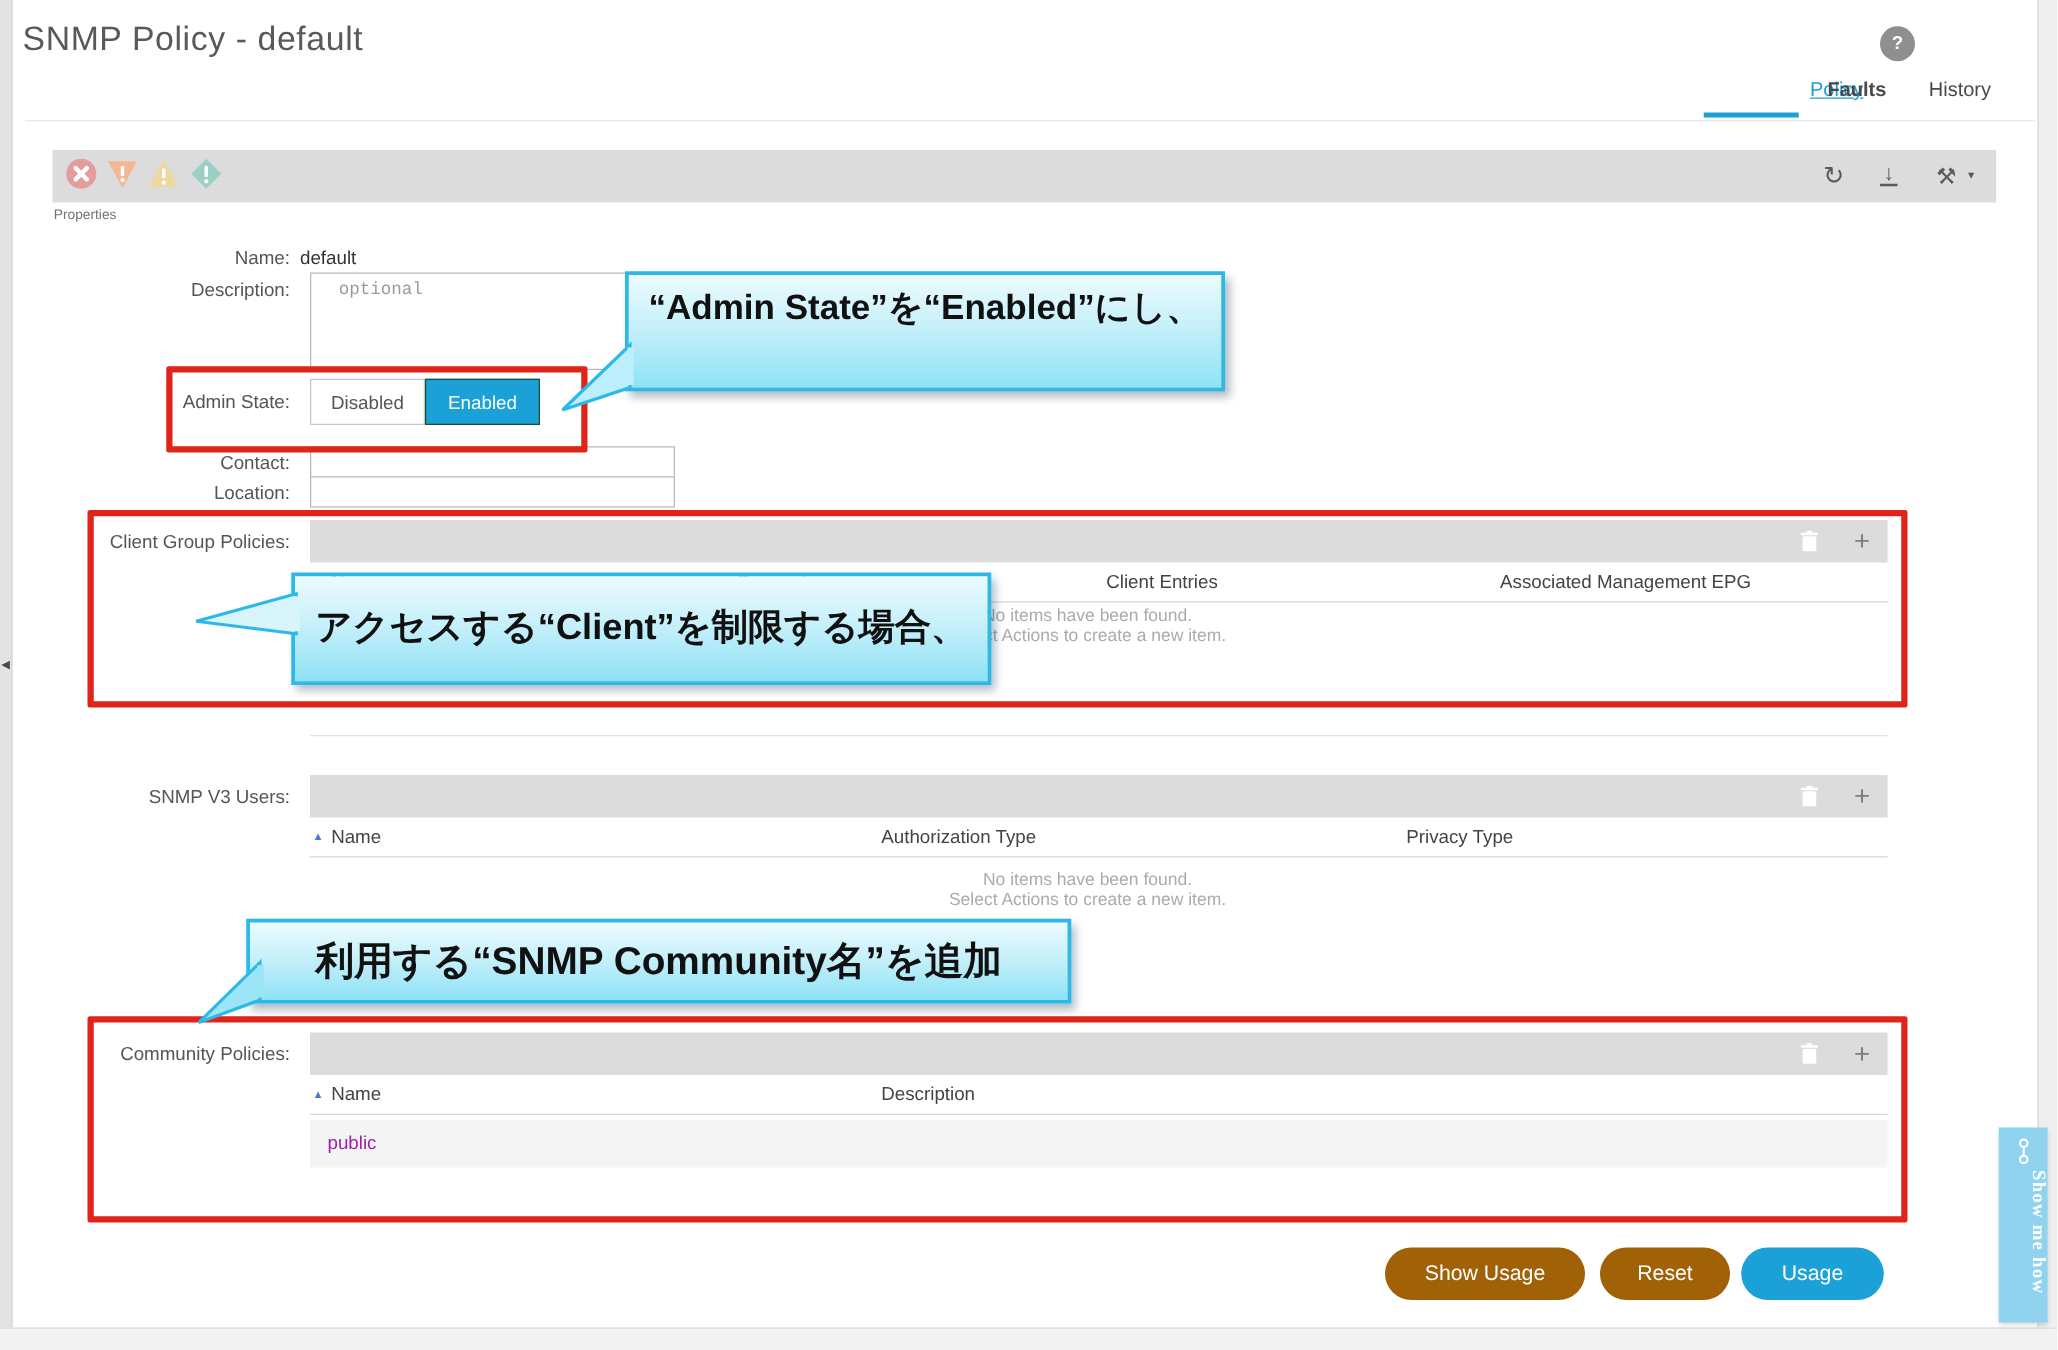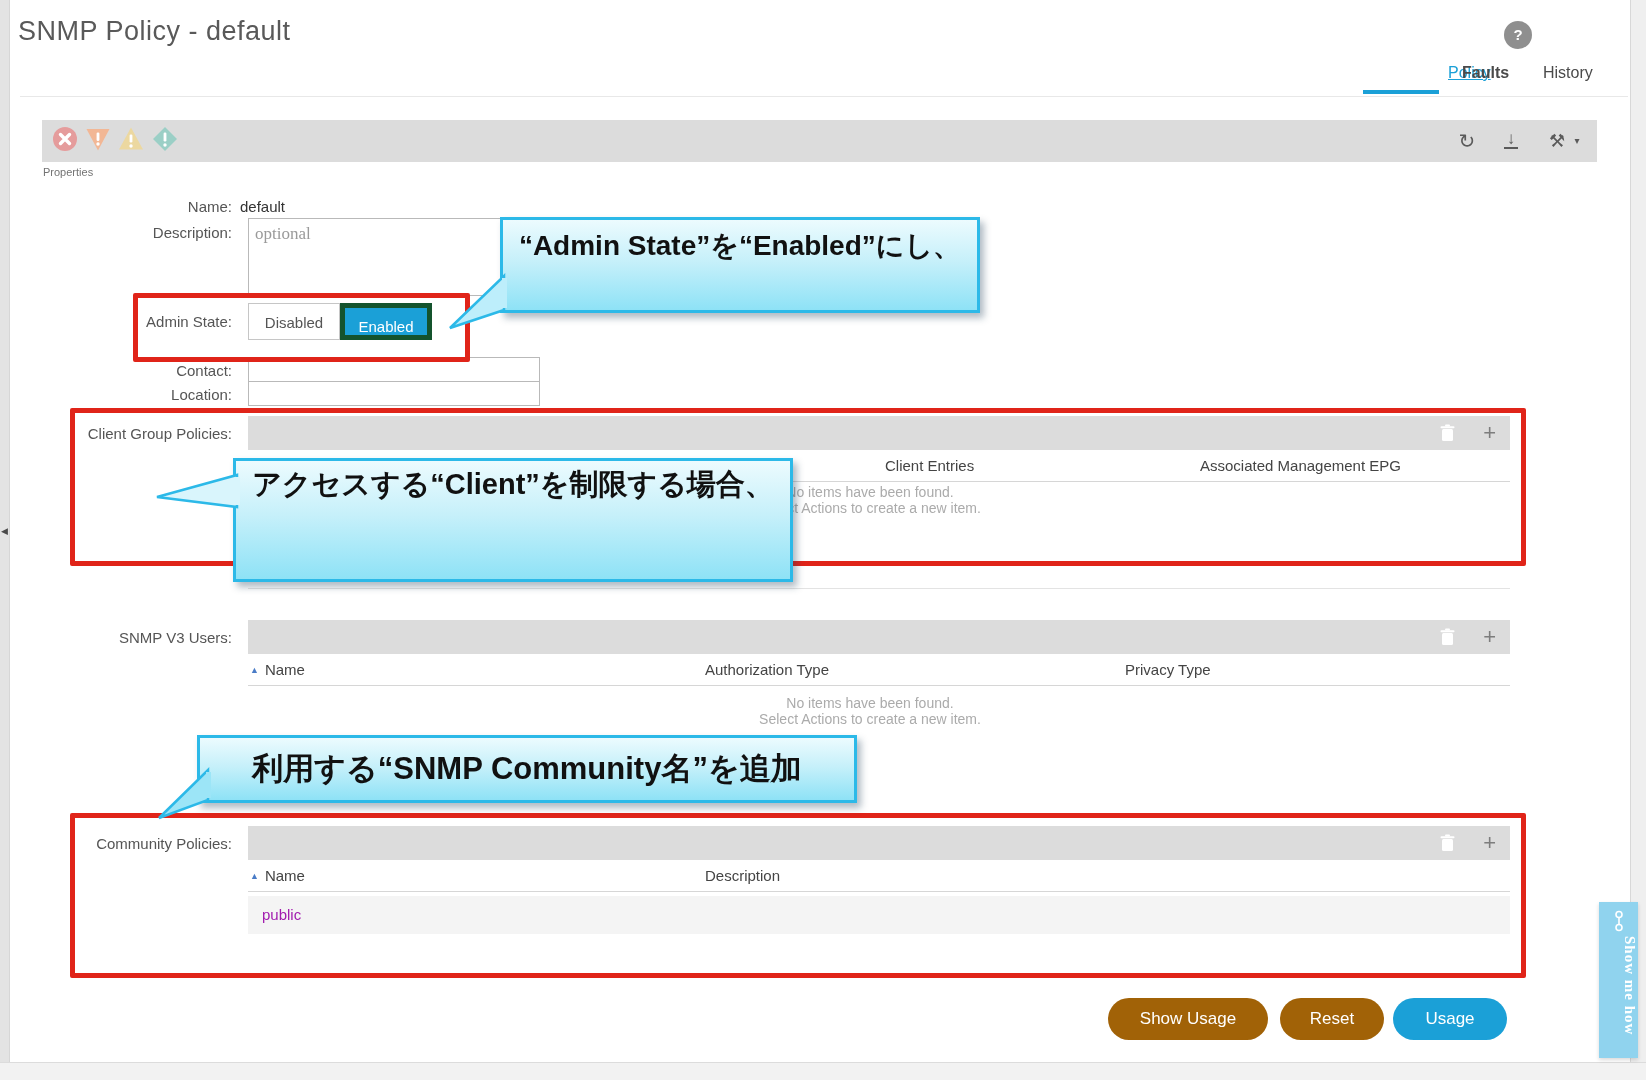--- a/index.html
+++ b/index.html
@@ -26,27 +26,27 @@
   #download-icon{width:18px;}
   #download-icon .arrow{position:absolute;left:0;top:0;width:18px;height:30px;line-height:38px;font-size:17px;text-align:center;}
   #download-icon .bar{position:absolute;left:2px;top:27px;width:14px;height:2px;background:#5a5a5a;}
   
   #properties-title{left:43px;top:166px;font-size:11px;color:#737373;}
   .field-label{left:8px;width:224px;text-align:right;font-size:15px;color:#555;}
   .field-value{font-size:15px;color:#333;}
   .text-input{position:absolute;left:248px;width:292px;height:25px;border:1px solid #b9b9b9;background:#fff;
               font-family:inherit;font-size:14px;color:#333;padding:0 6px;box-sizing:border-box;}
   #description-area{position:absolute;left:248px;top:218px;width:292px;height:78px;border:1px solid #b9b9b9;
-              resize:none;font-family:Liberation Serif, serif;font-size:17px;color:#333;padding:5px 6px;box-sizing:border-box;}
+              resize:none;font-family:Liberation Mono, monospace;font-size:14px;color:#333;padding:5px 22px;box-sizing:border-box;}
   #description-area::placeholder,.text-input::placeholder{color:#9a9a9a;opacity:1;}
   
   #admin-toggle{left:248px;top:303px;height:37px;display:flex;z-index:5;}
   .toggle-btn{width:92px;height:37px;line-height:37px;text-align:center;font-size:15px;cursor:pointer;box-sizing:border-box;}
   .toggle-off{background:#fff;border:1px solid #c6c6c6;color:#555;}
-  .toggle-on{background:#1ba0d7;color:#fff;border:5px solid #14532d;}
+  .toggle-on{background:#1ba0d7;color:#fff;border:1px solid #14532d;}
   
   .section-bar{left:248px;width:1262px;height:34px;background:#dcdcdc;}
   .bar-trash{position:absolute;right:54px;top:8px;width:17px;height:18px;cursor:pointer;}
   .bar-plus{position:absolute;right:14px;top:0;height:34px;line-height:34px;font-size:22px;color:#7d7d7d;cursor:pointer;}
   .col-header{font-size:15px;color:#444;cursor:pointer;}
   .sort-arrow{color:#4a7cc7;font-size:9px;margin-right:6px;vertical-align:2px;}
   .header-line{left:248px;width:1262px;height:1px;background:#d6d6d6;}
   .empty-text{left:620px;width:500px;text-align:center;font-size:14px;color:#ababab;}
   #public-row{left:248px;top:896px;width:1262px;height:38px;background:#f4f4f4;}
   #public-row .cell{position:absolute;left:14px;top:0;height:38px;line-height:38px;font-size:15px;color:#a21caf;}
@@ -191,21 +191,21 @@
   <div class="abs red-box" style="left:70px;top:813px;width:1446px;height:155px;"></div>
 
   <div class="abs callout" style="left:500px;top:217px;width:480px;height:96px;font-size:28px;line-height:43px;padding-top:4px;">
     <div>“Admin State”を“Enabled”にし、</div>
     <svg class="tail" style="left:-56px;top:52px;" width="60" height="60">
       <polygon points="57,4 57,38 3,56" fill="#bdeefb" stroke="#2cb9e8" stroke-width="2.5"></polygon>
       <rect x="55" y="6" width="5" height="30" fill="#bdeefb"></rect>
     </svg>
   </div>
 
-  <div class="abs callout" style="left:233px;top:458px;width:560px;height:124px;font-size:29px;line-height:47px;padding-top:0;">
+  <div class="abs callout" style="left:233px;top:458px;width:560px;height:90px;font-size:29px;line-height:47px;padding-top:18px;">
     <div>アクセスする“Client”を制限する場合、</div>
     <svg class="tail" style="left:-82px;top:8px;" width="86" height="44">
       <polygon points="83,6 83,38 3,28" fill="#d9f5fc" stroke="#2cb9e8" stroke-width="2.5"></polygon>
       <rect x="81" y="8" width="5" height="28" fill="#d9f5fc"></rect>
     </svg>
   </div>
 
   <div class="abs callout" style="left:197px;top:735px;width:660px;height:68px;font-size:31px;line-height:62px;">
     <div>利用する“SNMP Community名”を追加</div>
     <svg class="tail" style="left:-44px;top:28px;" width="56" height="56">

